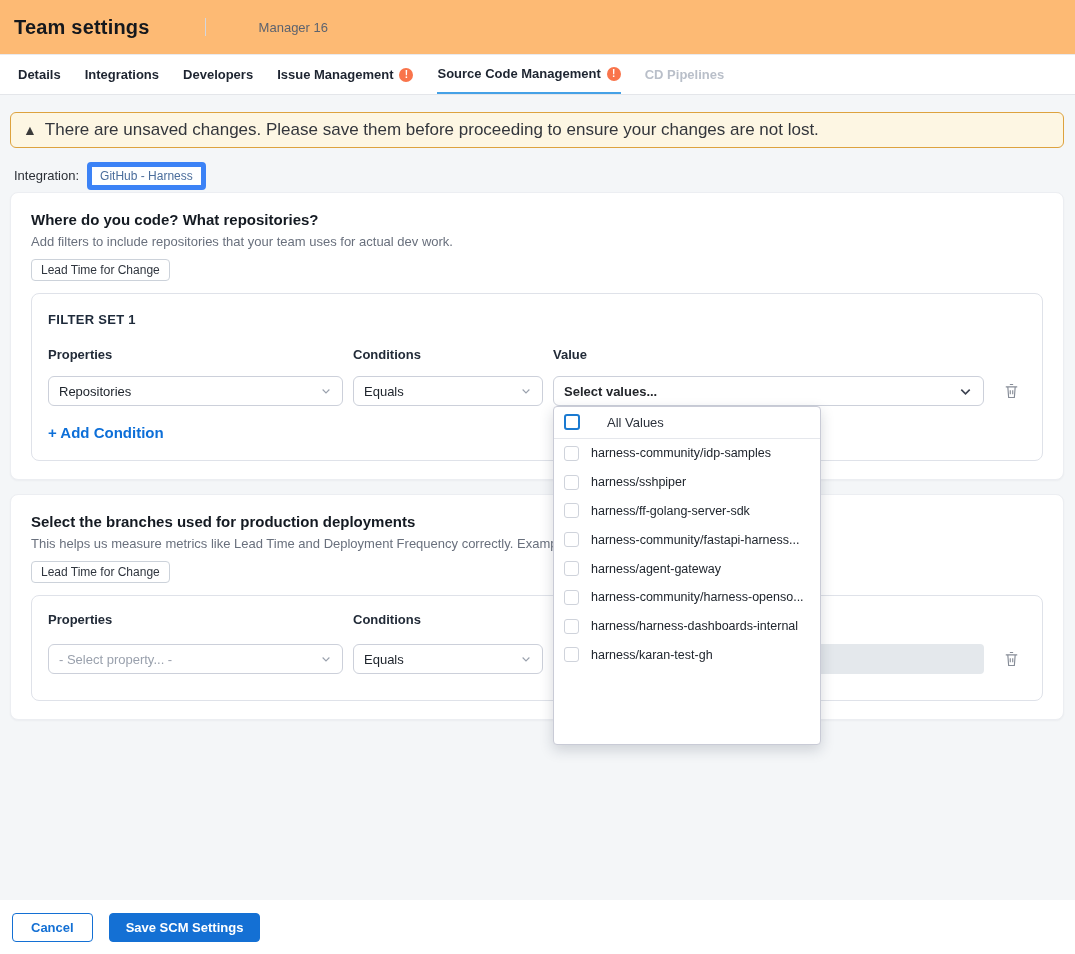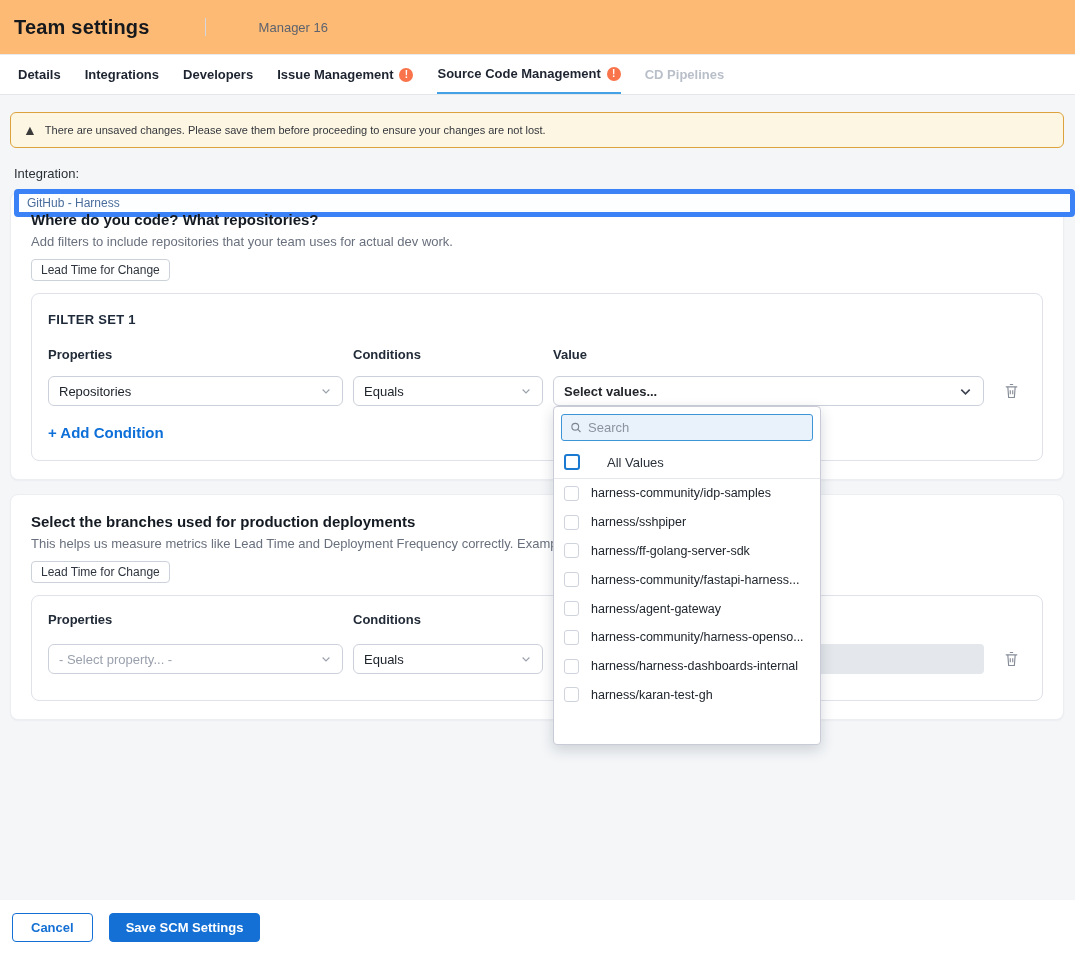--- a/index.html
+++ b/index.html
@@ -18,23 +18,23 @@
   .tab.active { border-bottom:2px solid #45a1e6; }
   .tab.disabled { color:#b9bfc9; }
   .badge { width:14px; height:14px; border-radius:50%; background:#f9744b; color:#fff; font-size:10px; font-weight:bold; display:flex; align-items:center; justify-content:center; }
   .badge::before { content:"!"; }
 
   
   .content { background:#f4f6f8; height:805px; padding-top:17px; }
 
   .banner { margin:0 11px 0 10px; height:36px; background:#fdf6e3; border:1px solid #dda23e; border-radius:6px; display:flex; align-items:center; padding:0 12px; gap:8px; }
   .banner .wicon { font-size:14px; color:#3b3b3b; line-height:1; }
-  .banner .btxt { font-size:11px; color:#33363c; }
-
-  .integ { display:flex; margin:18px 0 0 14px; gap:8px; height:19px;flex-direction:column; }
+  .banner .btxt { font-size:17px; color:#33363c; }
+
+  .integ { display:flex; align-items:center; margin:18px 0 0 14px; gap:8px; height:19px; }
   .integ .ilabel { font-size:13px; color:#2b2f36; }
   .chip-blue { font-size:12px; color:#4a6d9c; background:#fdfeff; border:5px solid #3b82f6; border-radius:4px; padding:2px 8px; }
 
   .card { background:#fff; border:1px solid #eceef2; border-radius:8px; margin:0 11px 0 10px; padding:18px 20px; box-shadow:0 1px 2px rgba(20,30,50,.04); }
   .card1 { margin-top:7px; }
   .card2 { margin-top:14px; }
   .card h2 { font-size:15px; font-weight:bold; color:#141a22; }
   .card .csub { font-size:13px; color:#69707d; margin-top:6px; white-space:nowrap; overflow:hidden; }
   .chip-gray { display:inline-block; font-size:12px; color:#30363f; background:#fff; border:1px solid #ccd2da; border-radius:4px; padding:3px 9px; margin-top:10px; }
 
@@ -200,27 +200,20 @@
     </div>
 
   </div>
 
   <div class="foot">
     <button class="btn btn-outline">Cancel</button>
     <button class="btn btn-fill">Save SCM Settings</button>
   </div>
 
   <div class="dd">
-    <div class="dd-search">
-      <svg width="13" height="13" viewBox="0 0 16 16" fill="none" stroke="#7d8592" stroke-width="1.5">
-          <circle cx="7" cy="7" r="4.5"></circle>
-          <path d="M10.5 10.5L14 14"></path>
-        </svg>
-      <input type="text" placeholder="Search" style="">
-    </div>
     <div class="dd-all">
       <span class="cb blue"></span>
       <span class="lbl">All Values</span>
     </div>
     <div id="dd-list">
         <div class="opt">
           <span class="cb gray"></span>
           <span class="lbl">harness-community/idp-samples</span>
         </div>
         <div class="opt">

